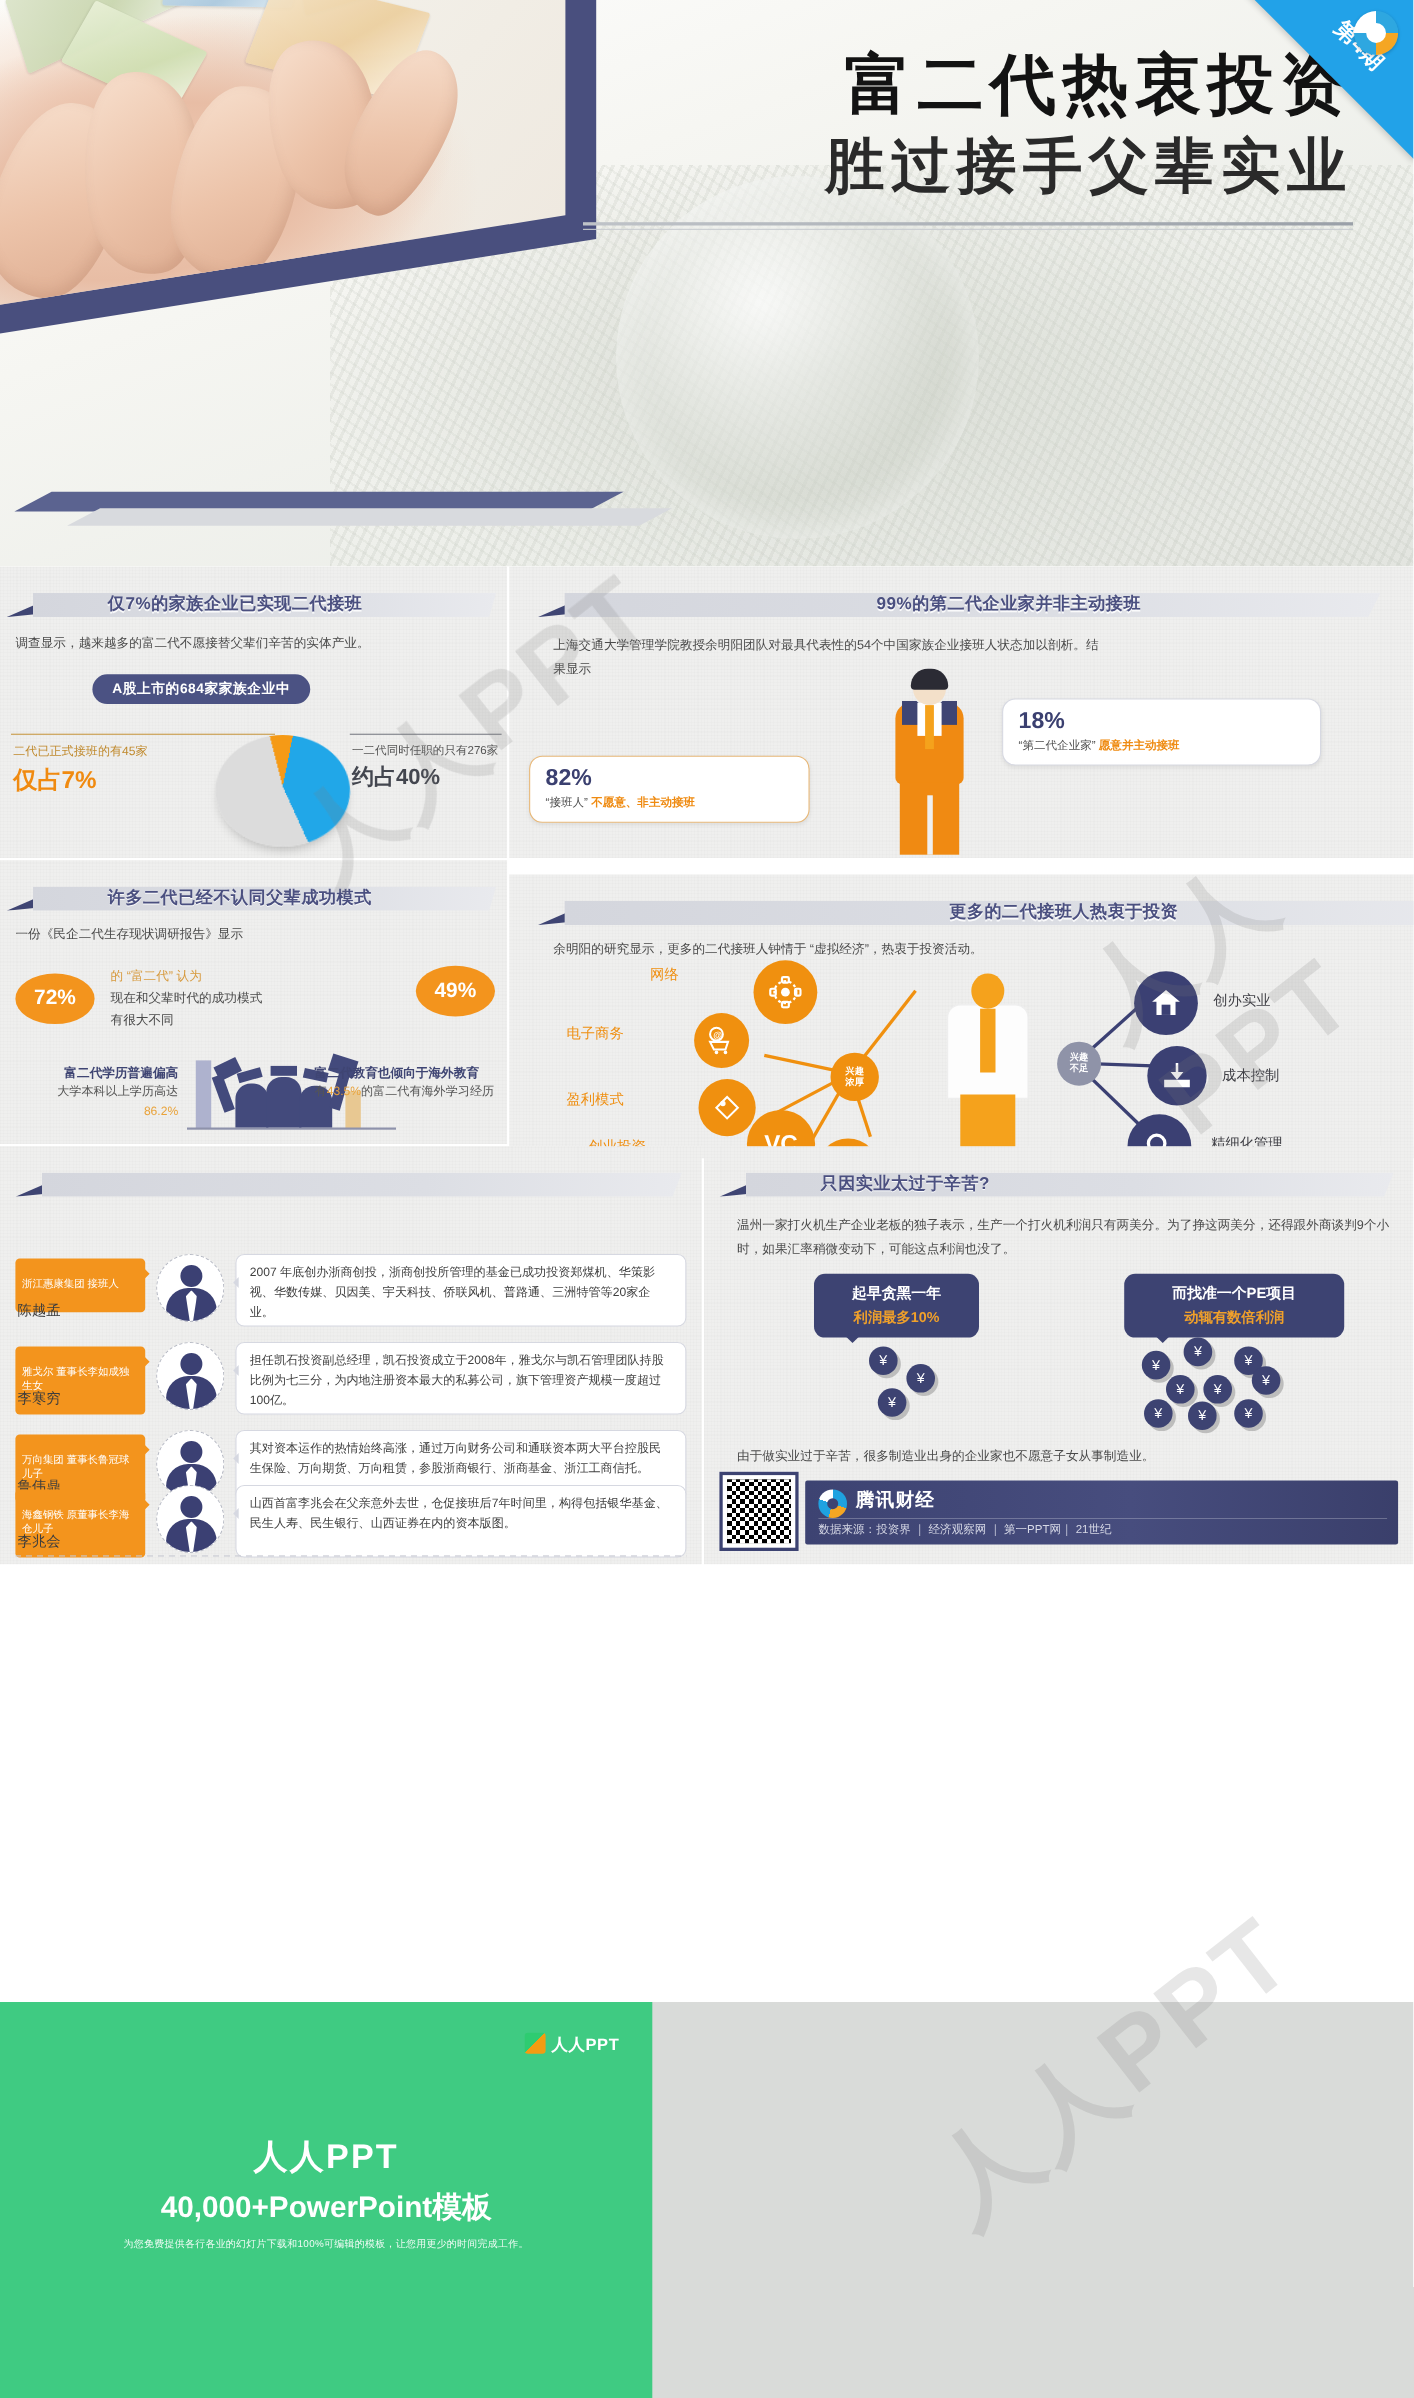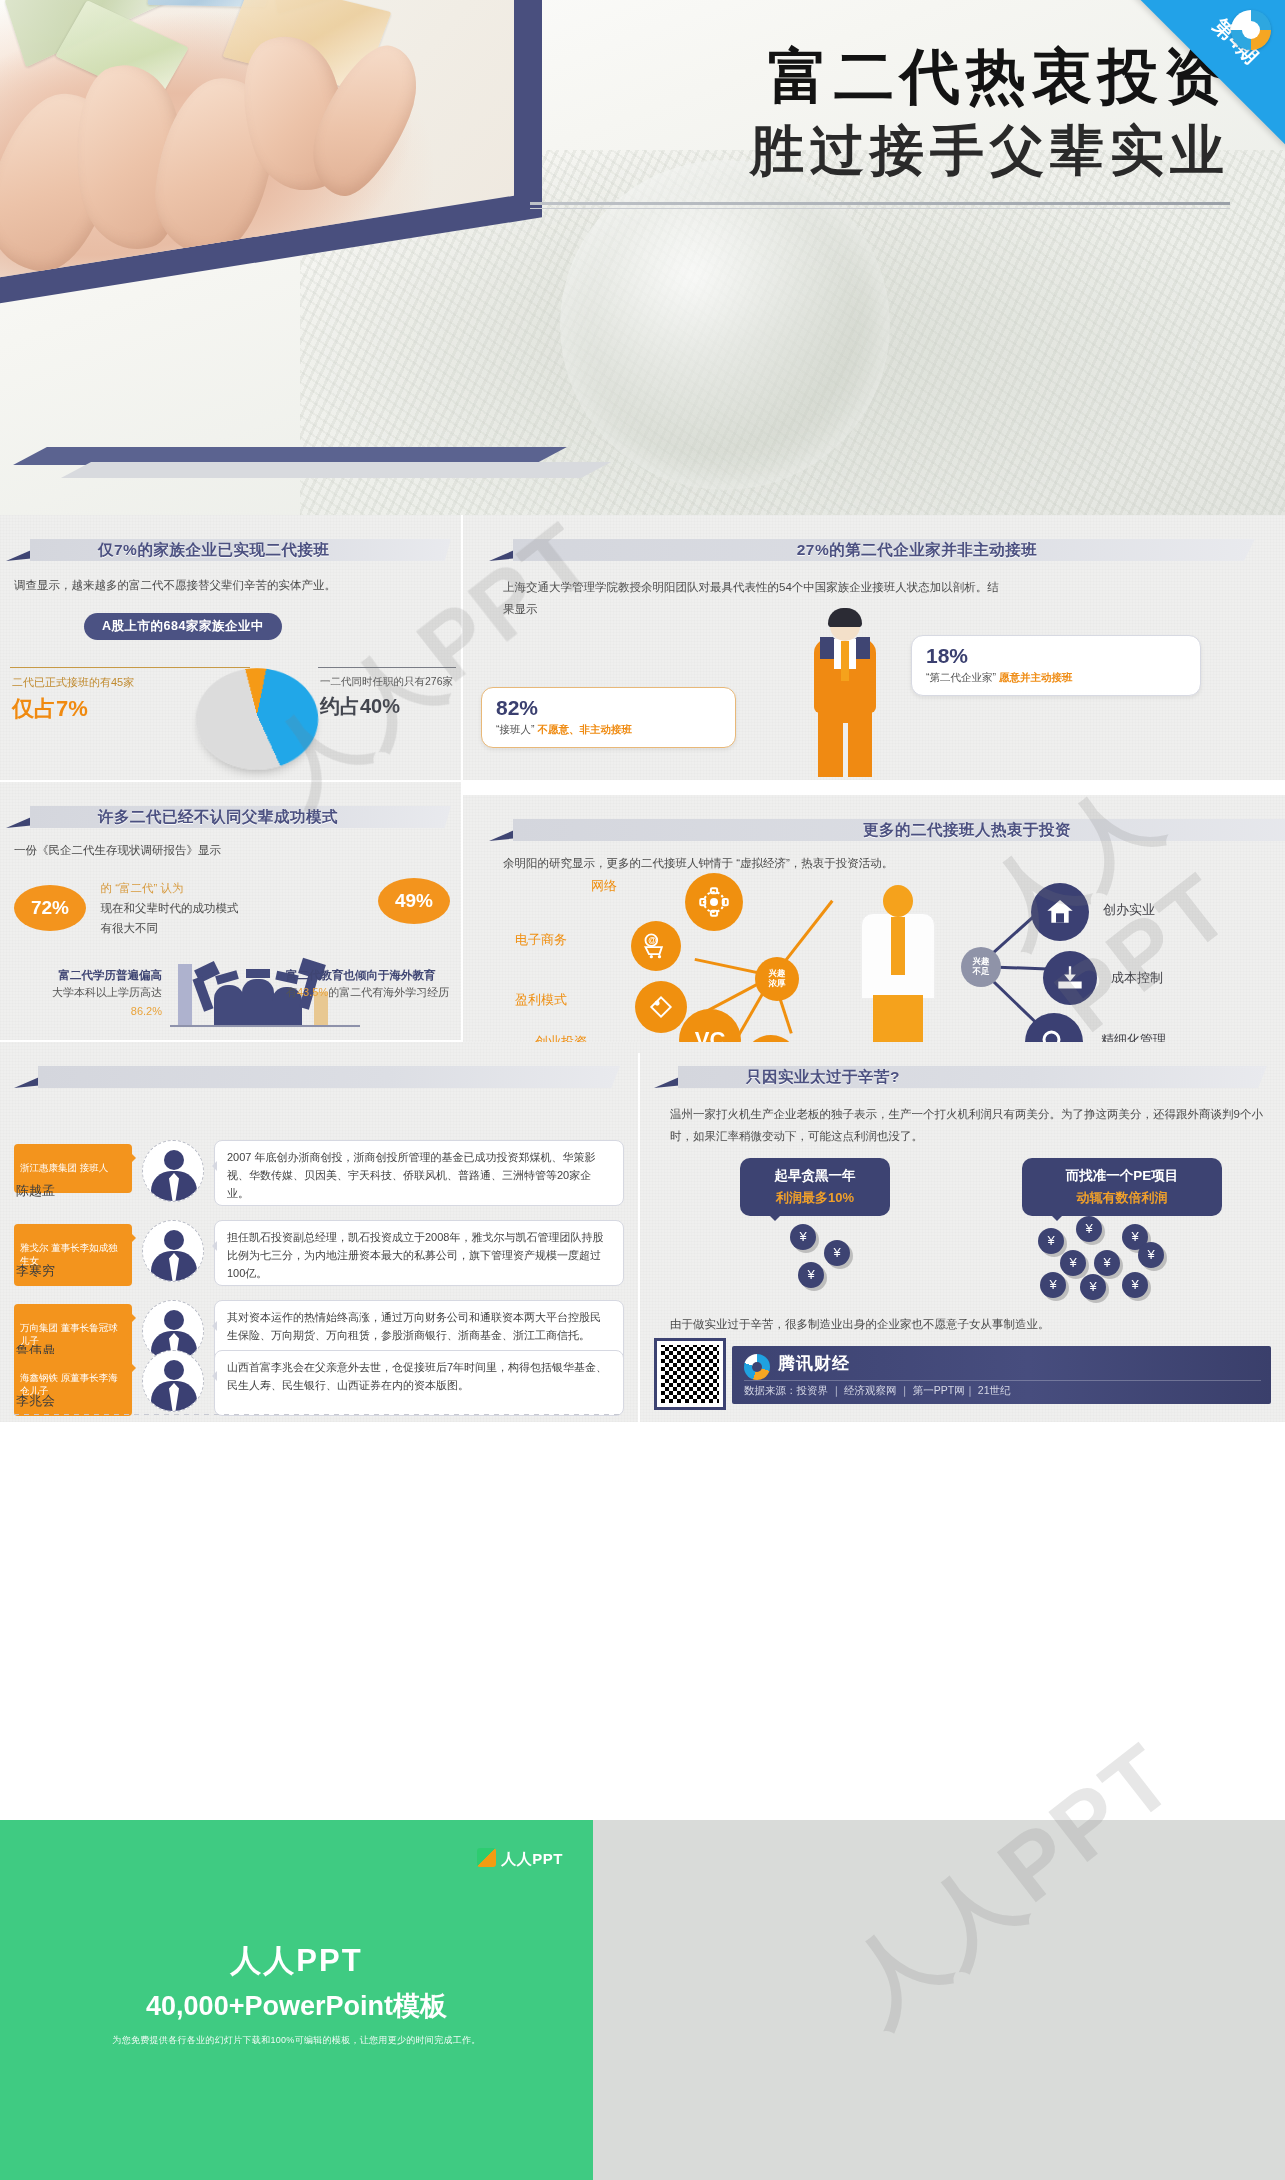--- a/index.html
+++ b/index.html
@@ -328,21 +328,21 @@
     <div class="cap-right">
       <div class="n">一二代同时任职的只有276家</div>
       <div class="big">约占40%</div>
     </div>
   </div>
 
   <div class="panel p2">
     <div class="sec" style="margin-left:26px;margin-right:26px;">
       <div class="wedge"></div>
       <div class="bar"></div>
-      <div class="t" style="text-align:center;">27%的第二代企业家并非主动接班</div>
+      <div class="t" style="text-align:center;">99%的第二代企业家并非主动接班</div>
     </div>
     <div class="body-txt" style="position:absolute;left:40px;top:62px;width:500px;">上海交通大学管理学院教授余明阳团队对最具代表性的54个中国家族企业接班人状态加以剖析。结果显示</div>
 
     <div class="man" style="left:345px;top:96px;width:74px;height:170px;">
       <div class="torso"></div>
         <div class="collar"></div>
         <div class="shirt"></div>
       <div class="tie"></div>
         <div class="legs"></div>
         <div class="gap"></div>

